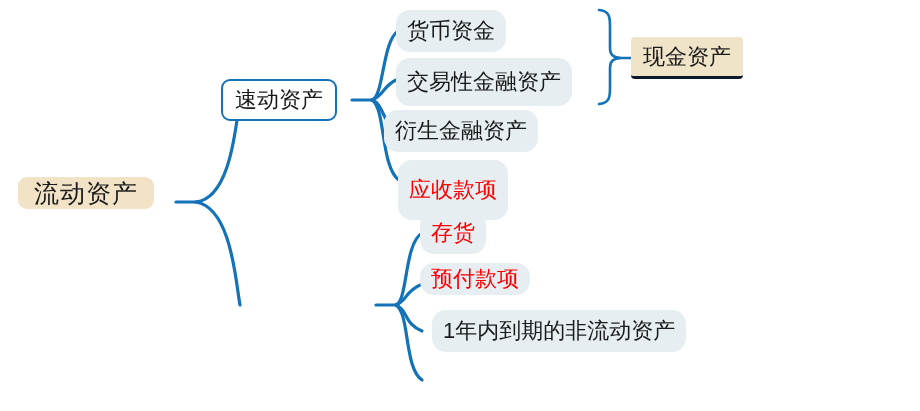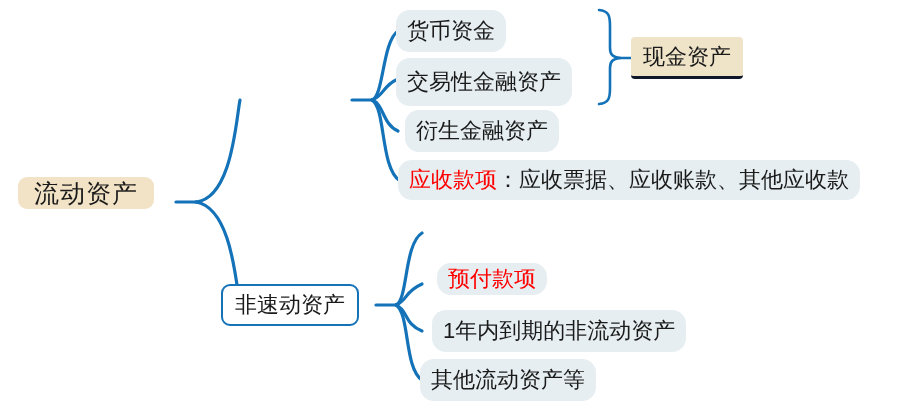--- a/index.html
+++ b/index.html
@@ -103,52 +103,51 @@
       <path d="M599,10 C 609,11 610,16 610,26 L610,48 C 610,55 613,57 620,58"></path>
       <path d="M599,104 C 609,103 610,98 610,88 L610,68 C 610,61 613,59 620,58"></path>
       <path d="M620,58 L631,58"></path>
     </g>
   </svg>
 
   <div class="node root" style="left:18px;top:177px;height:32px;">
     <span>流动资产</span>
   </div>
 
+  <div class="node branch" style="left:221px;top:79px;height:42px;">
+    <span>速动资产</span>
+  </div>
 
   <div class="node leaf" style="left:396px;top:10px;height:42px;">
     <span>货币资金</span>
   </div>
 
   <div class="node leaf" style="left:396px;top:58px;height:48px;">
     <span>交易性金融资产</span>
   </div>
 
-  <div class="node leaf" style="left:405px;top:110px;height:42px;align-items:center;">
+  <div class="node leaf" style="left:384px;top:110px;height:42px;align-items:center;">
     <span>衍生金融资产</span>
   </div>
 
-  <div class="node leaf" style="left:398px;top:160px;height:40px;">
+  <div class="node leaf" style="left:398px;top:160px;height:60px;">
     <span class="leaf-inline txt-red">应收款项</span>
-      <span class="leaf-inline txt-dark">：应收票据、应收账款、其他应收款</span>
   </div>
 
   <div class="node callout" style="left:631px;top:37px;height:42px;">
     <span>现金资产</span>
   </div>
 
-  <div class="node branch" style="left:221px;top:284px;height:42px;">
-    <span>非速动资产</span>
+
+  <div class="node leaf" style="left:420px;top:212px;height:42px;">
+    <span class="txt-red">存货</span>
   </div>
 
-
-  <div class="node leaf" style="left:420px;top:263px;height:32px;margin-left:17px;">
+  <div class="node leaf" style="left:420px;top:263px;height:32px;">
     <span class="txt-red">预付款项</span>
   </div>
 
   <div class="node leaf" style="left:432px;top:310px;height:42px;">
     <span>1年内到期的非流动资产</span>
   </div>
 
-  <div class="node leaf" style="left:420px;top:359px;height:42px;">
-    <span>其他流动资产等</span>
-  </div>
 
 </div>
 
 </body></html>

